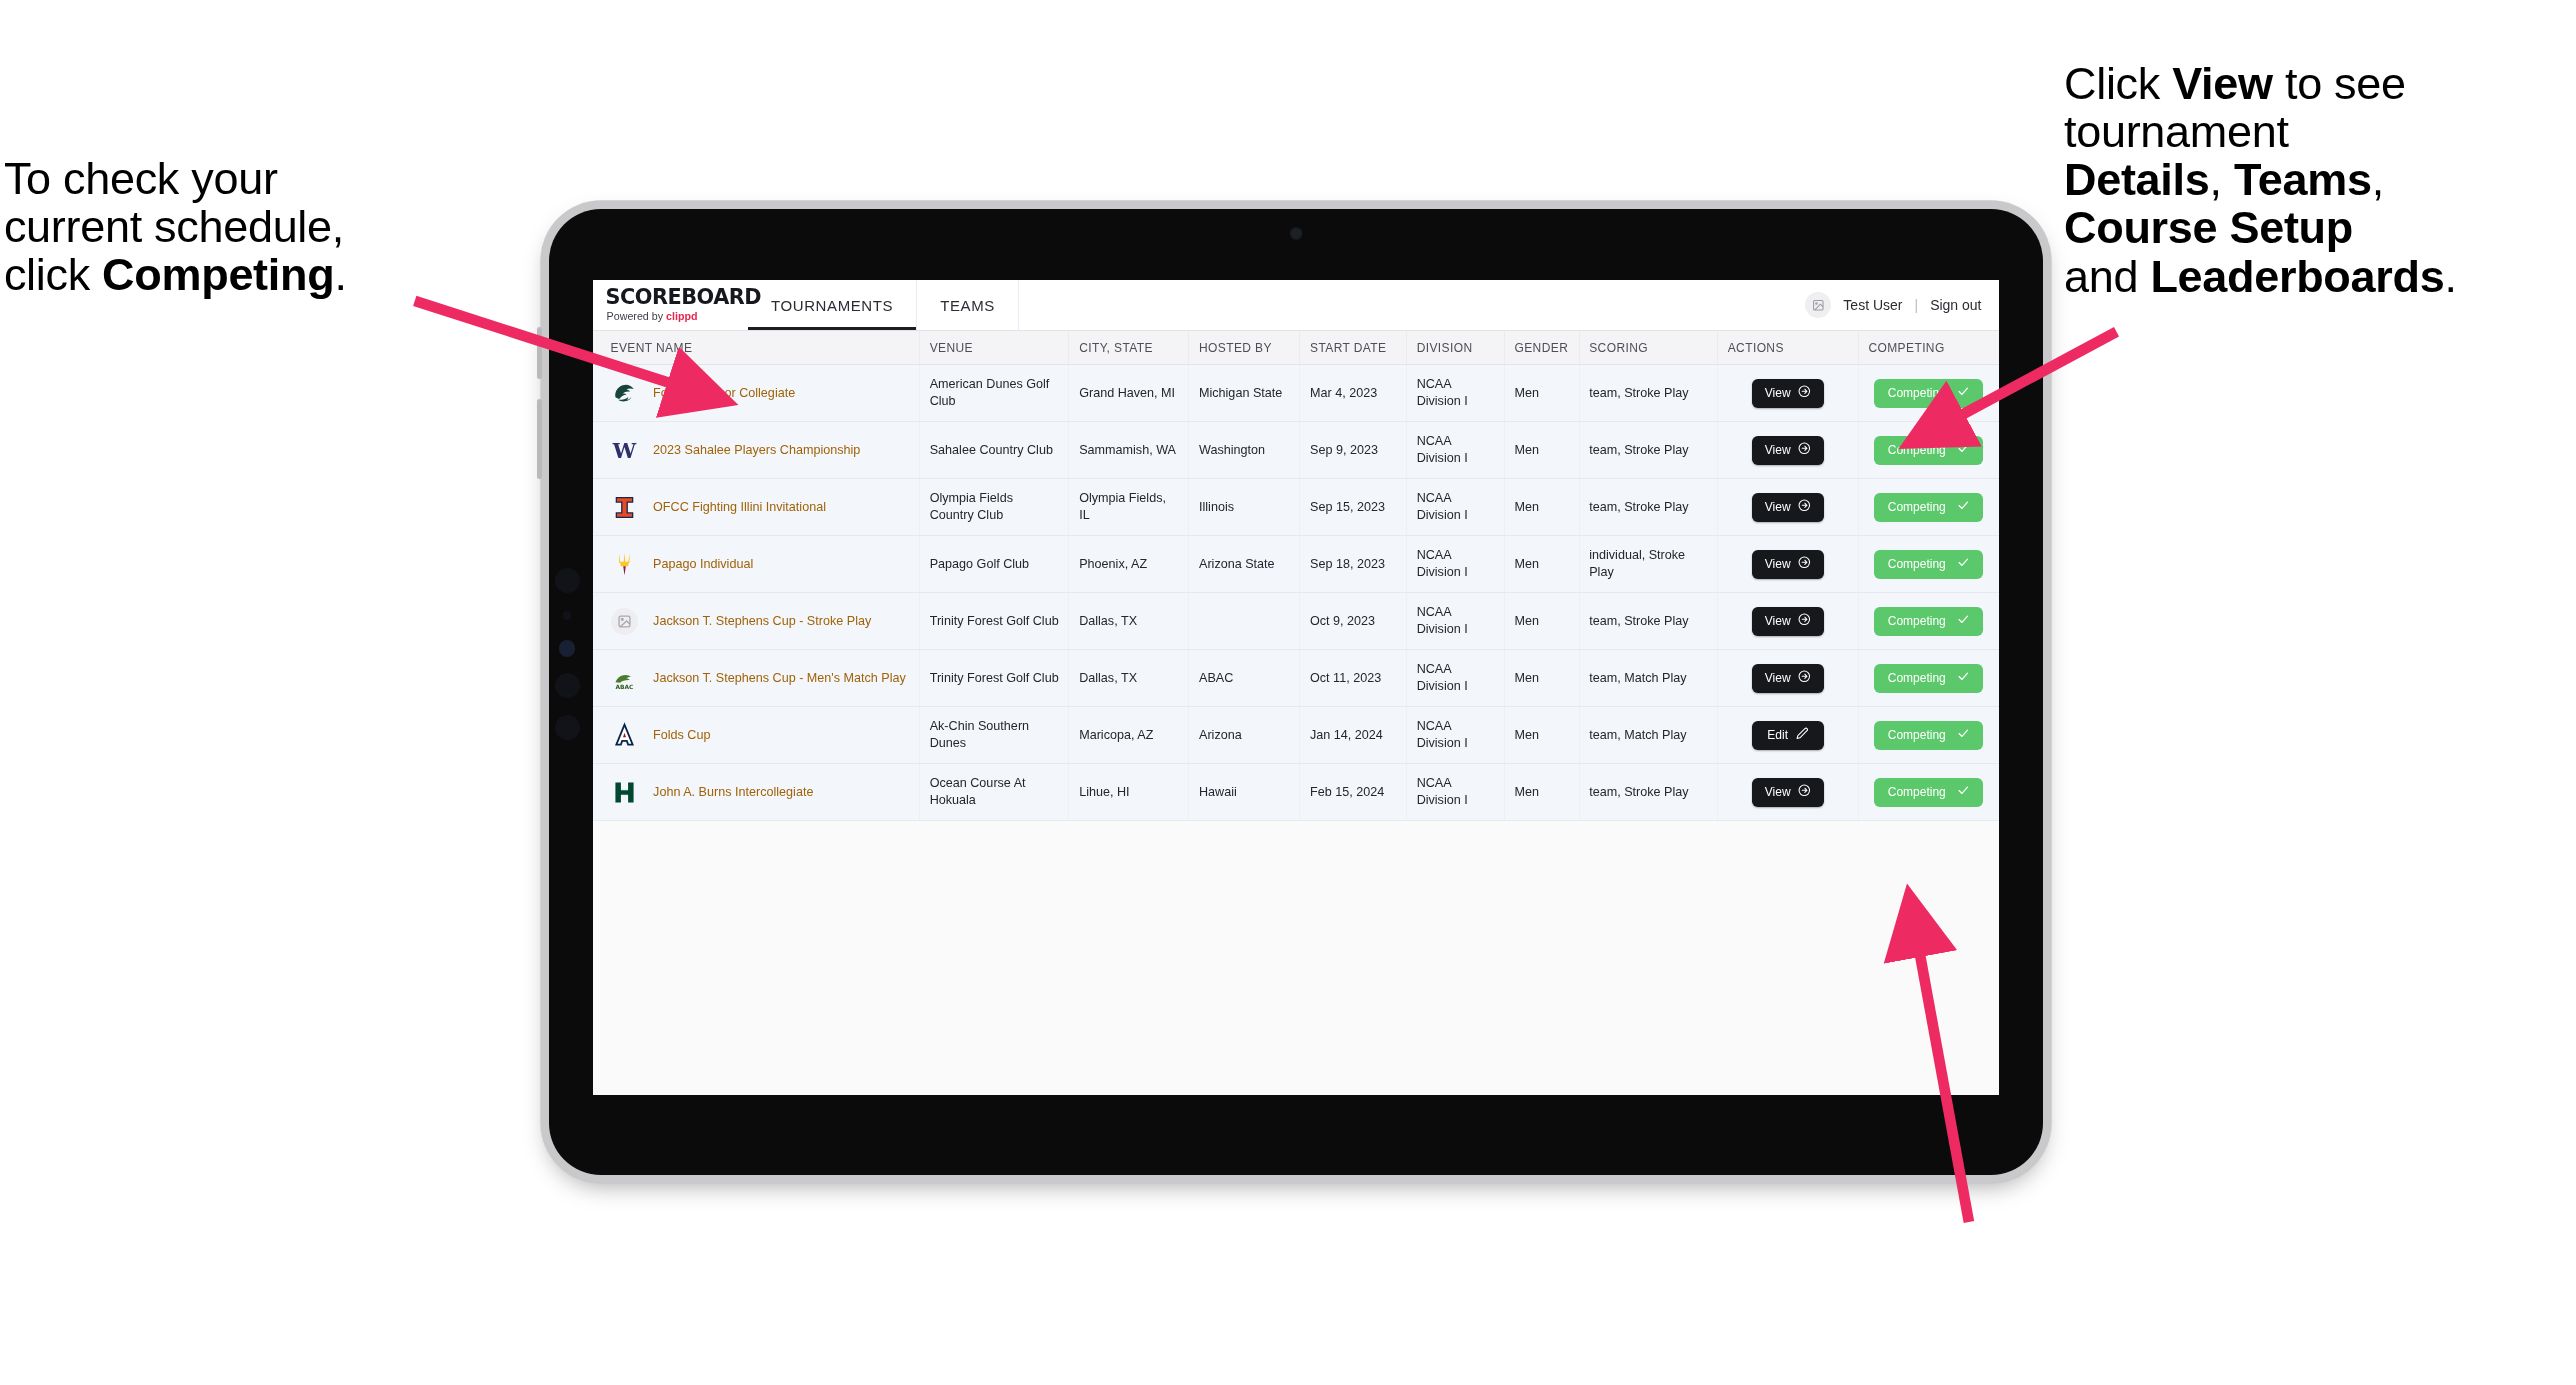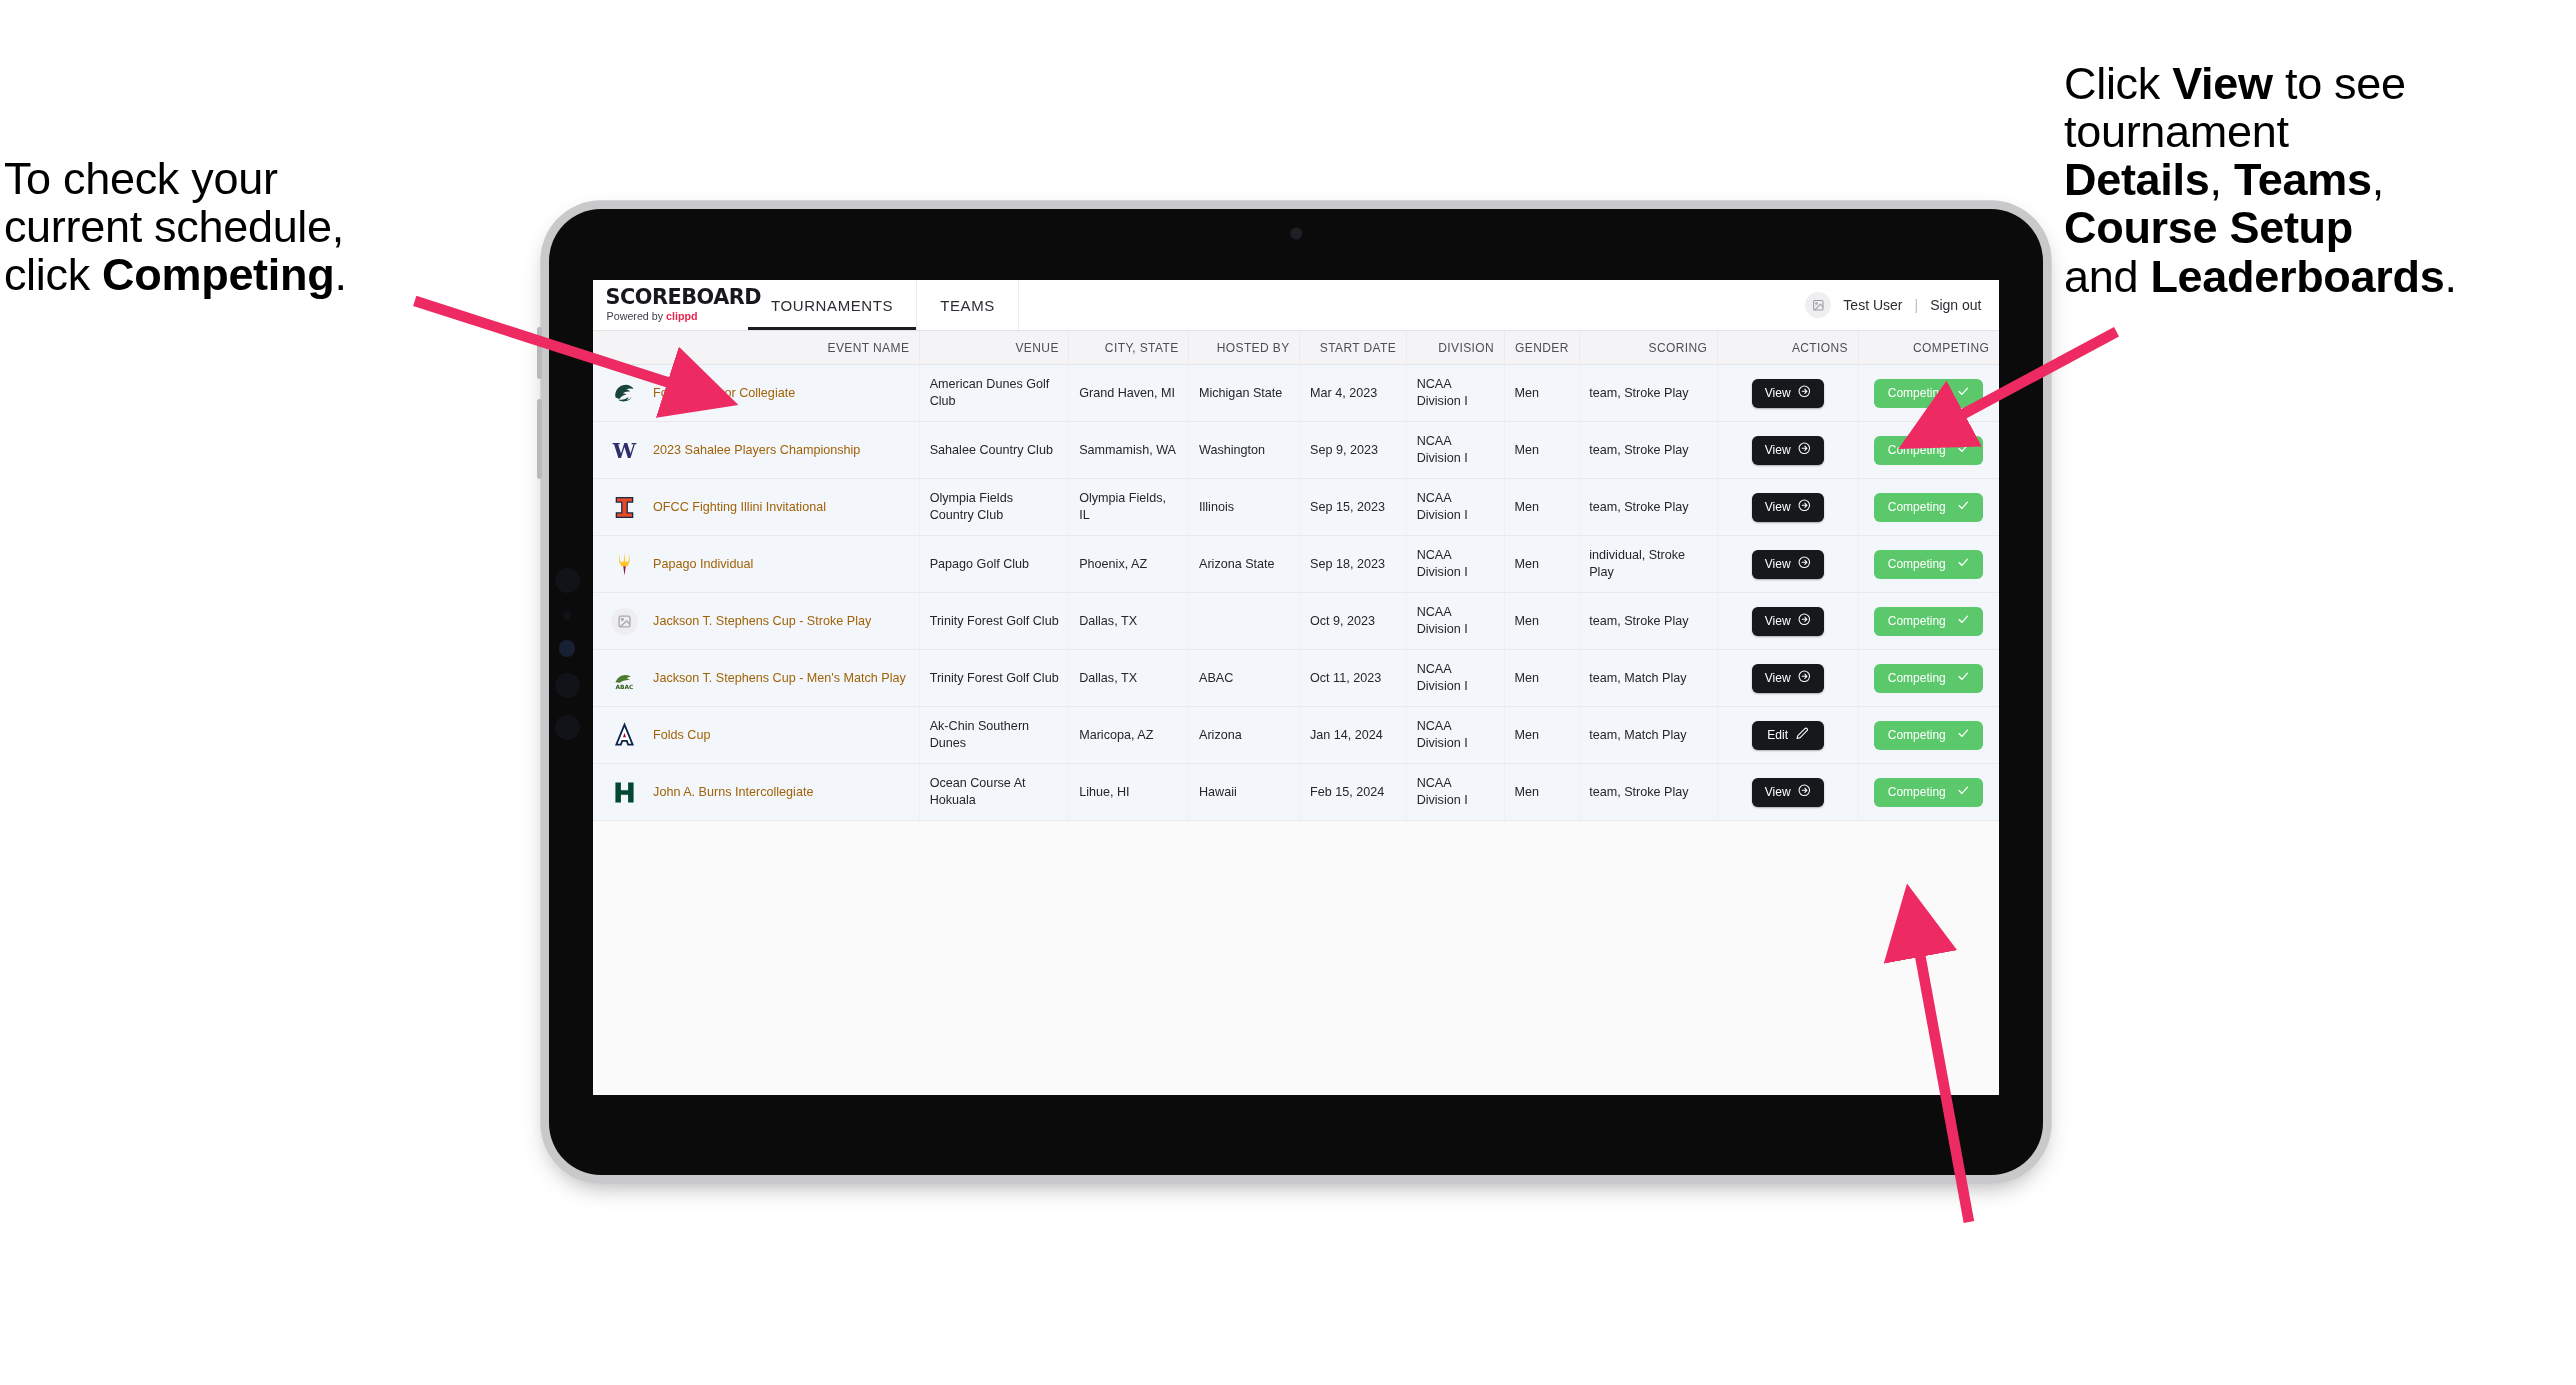--- a/index.html
+++ b/index.html
@@ -118,21 +118,21 @@
     height: 33px; padding: 0 17.5px; border-radius: 5.8px; cursor:pointer;
   }
   #createbtn .plus { font-size: 16.5px; line-height: 1; }
 
   
   #tablewrap { background:#fff; }
   table { width:100%; border-collapse: collapse; table-layout: fixed; }
   thead th {
     background:#f4f4f6; color:#4d4f56; font-weight:400;
     font-size: 12px; letter-spacing:0.4px;
-    text-align:right; padding: 9.7px 9.7px; height: 33px;
+    text-align:left; padding: 9.7px 9.7px; height: 33px;
     border-bottom:1px solid #e4e4e8; border-right:1px solid #ececef;
     white-space: nowrap;
   }
   thead th:first-child { padding-left: 17.5px; }
   thead th:last-child { border-right: none; }
   tbody td {
     font-size: 12.6px; color:#24262b; padding: 10.7px 9.7px;
     border-bottom:1px solid #e9e9ed; border-right:1px solid #f0f0f3;
     vertical-align: middle; line-height: 1.35;
   }

